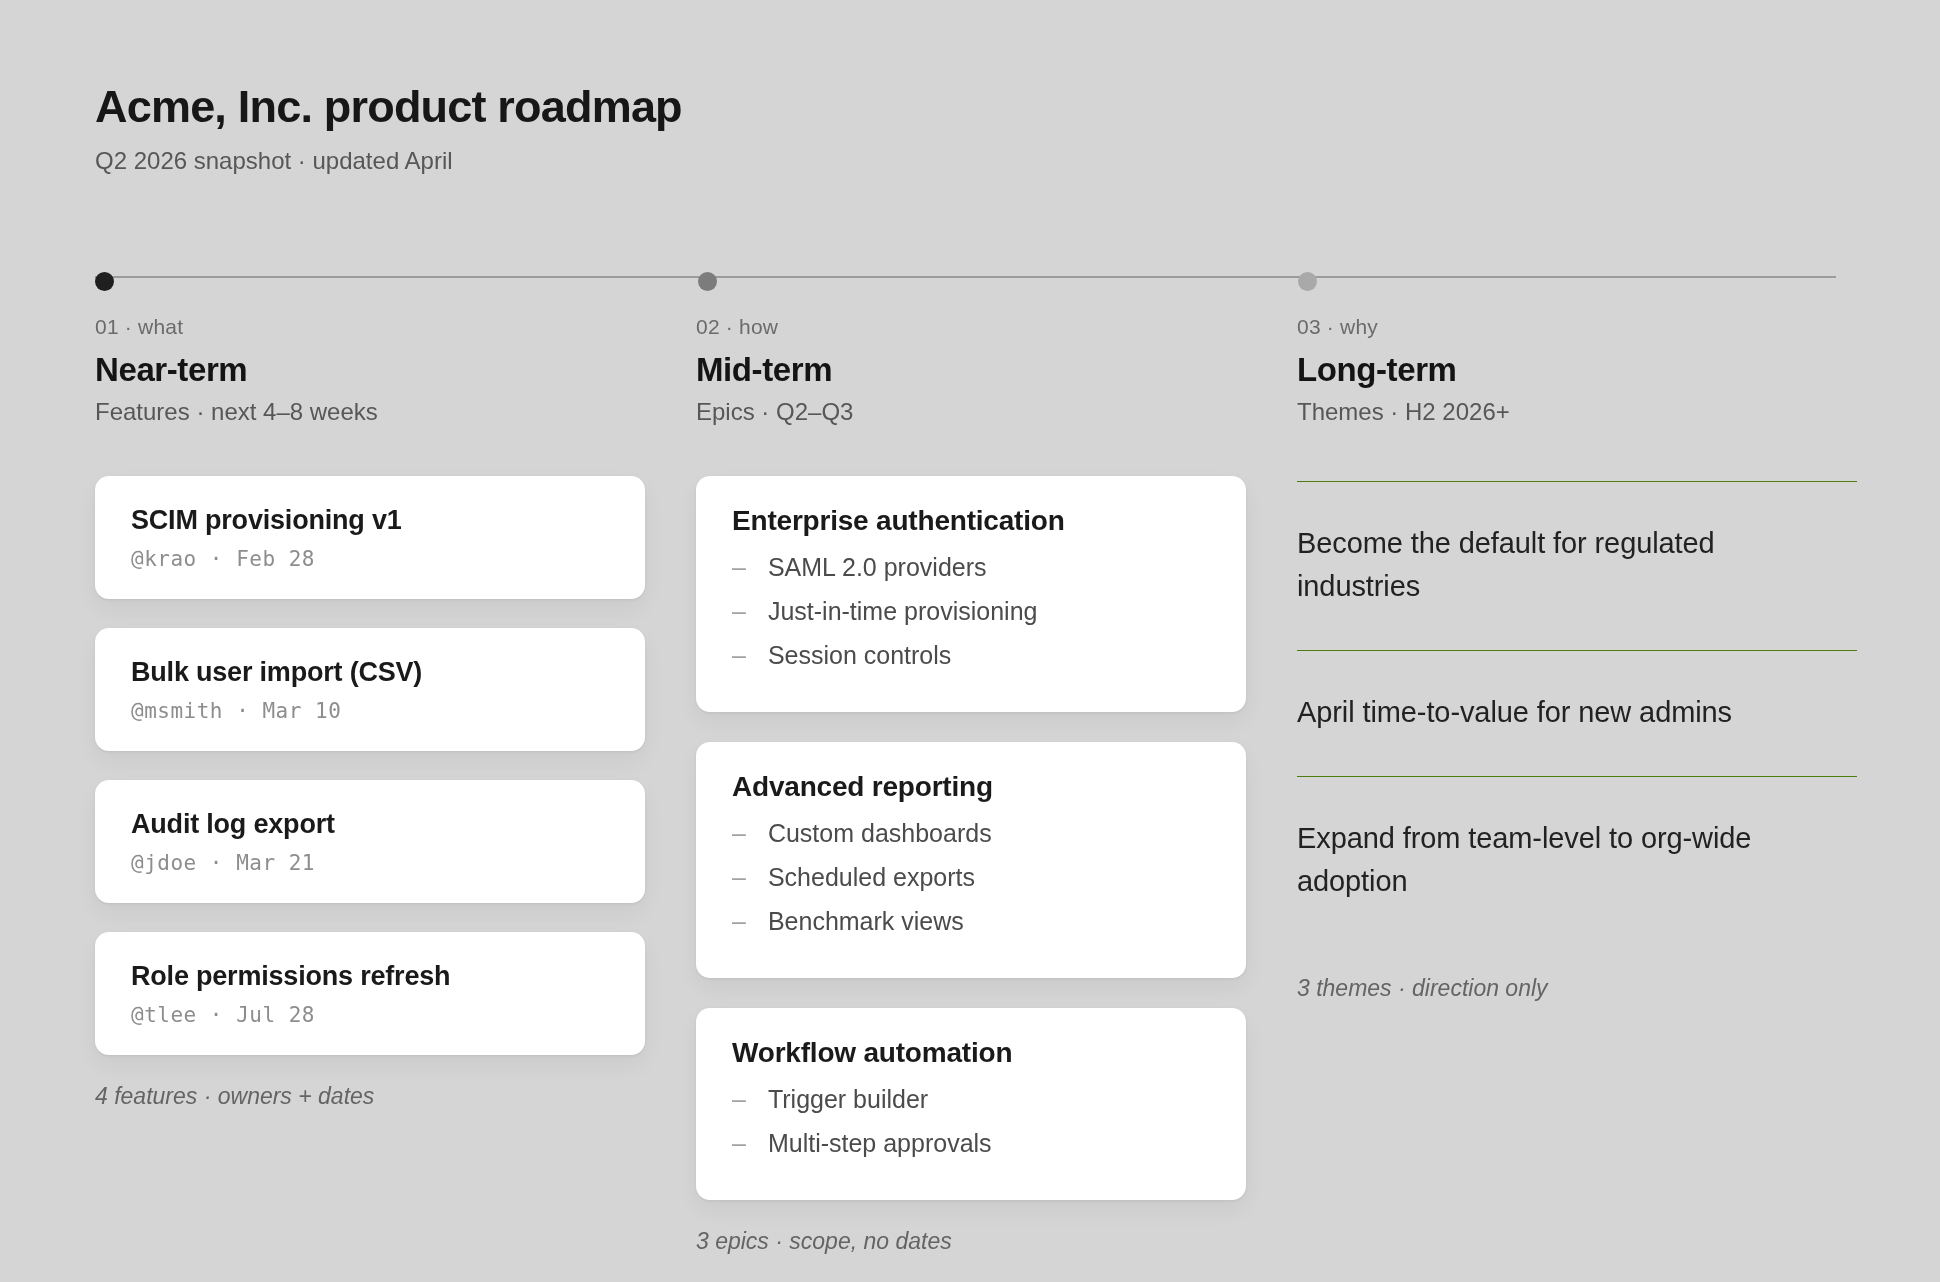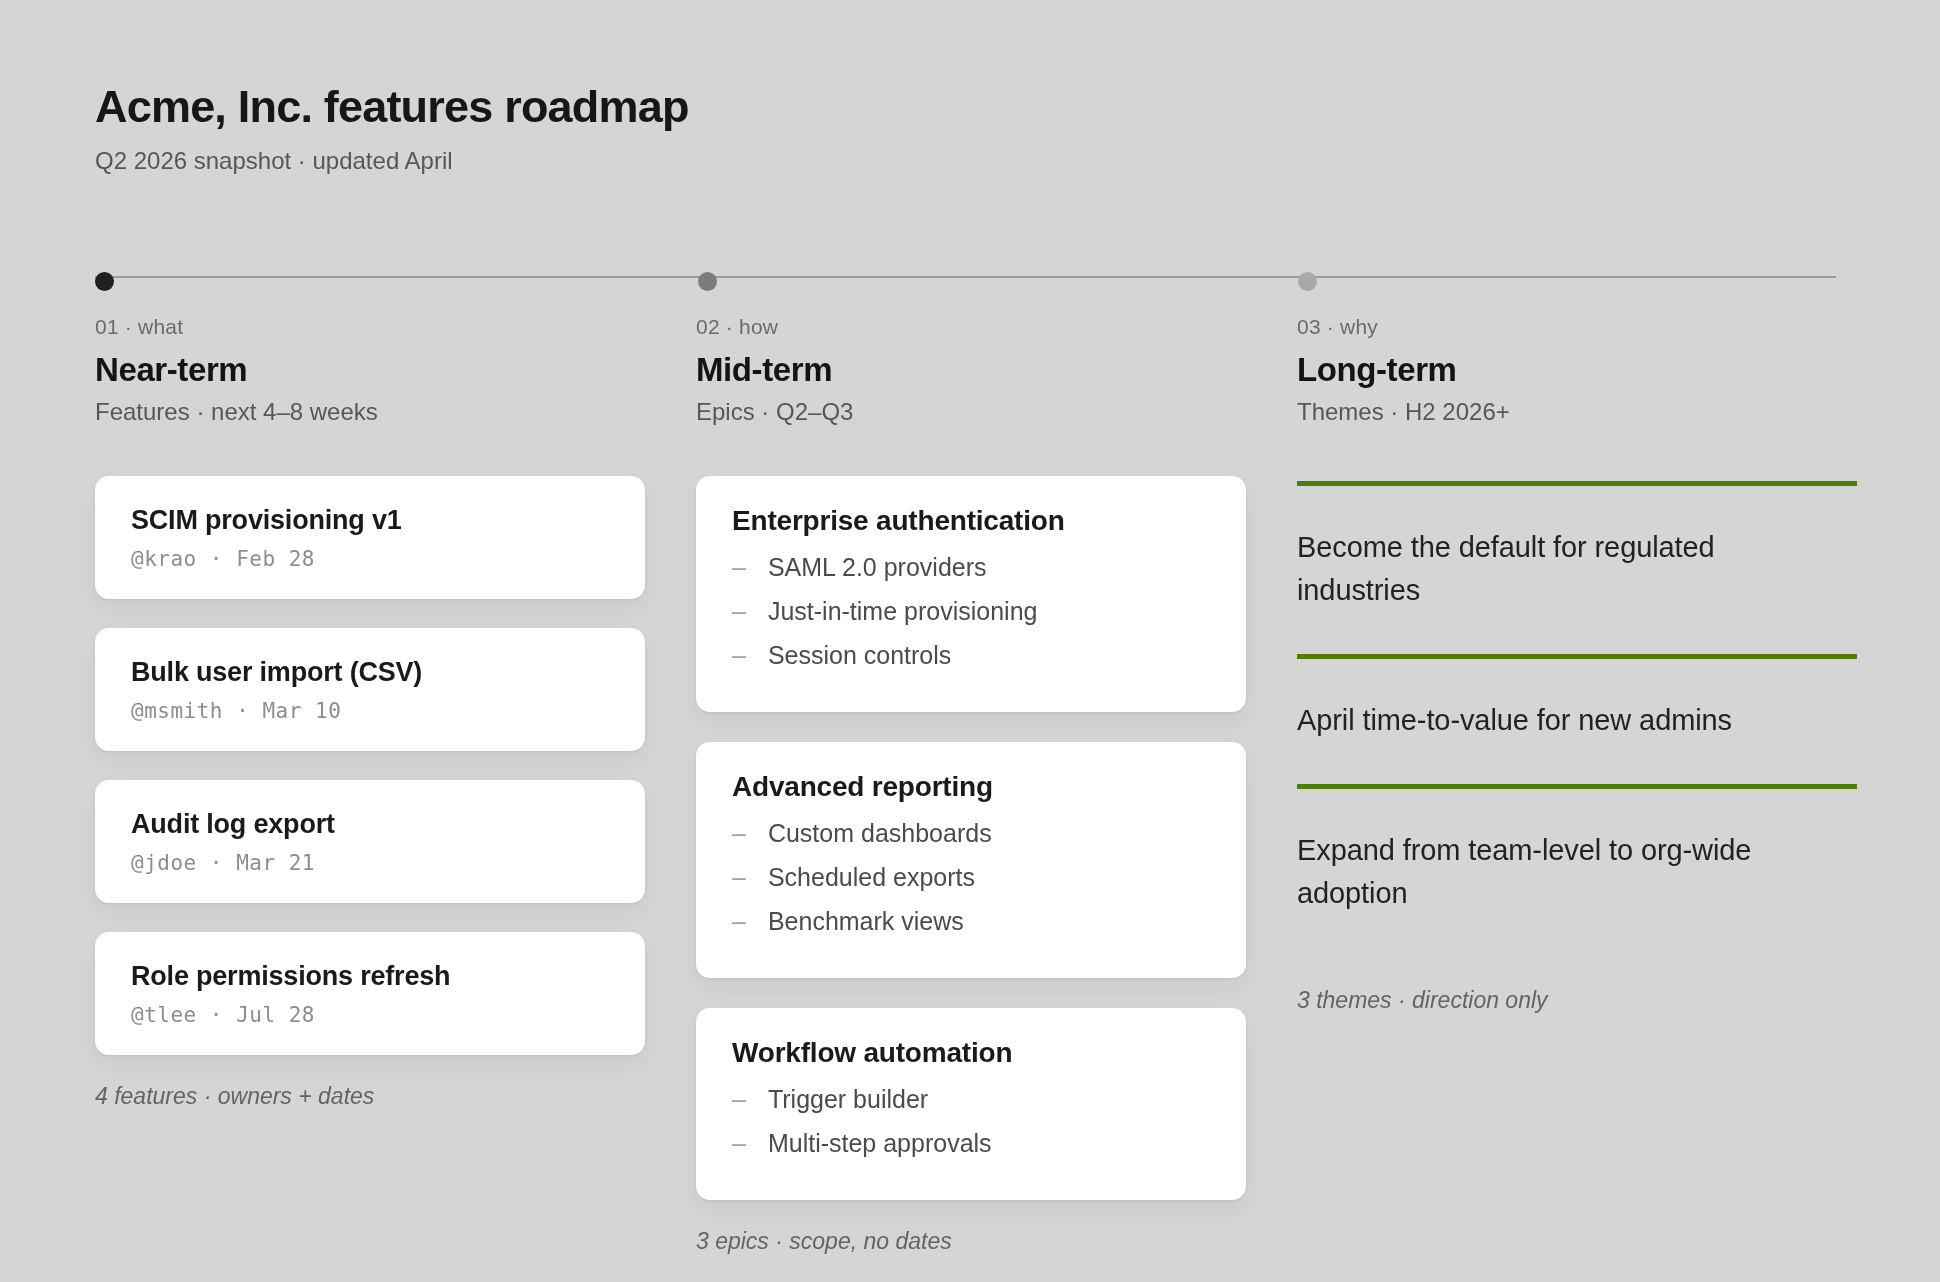--- a/index.html
+++ b/index.html
@@ -121,21 +121,21 @@
     color: #4b4b4b;
   }
   .dash {
     color: #a2a2a2;
     margin-right: 22px;
     flex: 0 0 auto;
   }
   
   .themes { margin-top: 55px; }
   .theme {
-    border-top: 5px solid #4d7c0f;
+    border-top: 1px solid #4d7c0f;
     padding: 40px 0 42px 0;
   }
   .theme-text {
     font-size: 29px;
     line-height: 43px;
     color: #222222;
     letter-spacing: -0.1px;
     max-width: 540px;
   }
   .col-footer {
@@ -145,21 +145,21 @@
     color: #646464;
   }
   .col-themes .col-footer { margin-top: 30px; }
 </style>
 </head>
 <body style="background: rgb(213, 213, 213);">
 
 <div class="content">
 
   <header>
-    <h1 class="page-title">Acme, Inc. features roadmap</h1>
+    <h1 class="page-title">Acme, Inc. product roadmap</h1>
     <p class="page-subtitle">Q2 2026 snapshot · updated April</p>
   </header>
 
   <div class="timeline">
     <div class="timeline-line" style="background: rgb(156, 156, 156);"></div>
     <div class="timeline-dot dot-0" style="background: rgb(31, 31, 31);"></div>
     <div class="timeline-dot dot-1" style="background: rgb(124, 124, 124);"></div>
     <div class="timeline-dot dot-2" style="background: rgb(169, 169, 169);"></div>
   </div>
 

